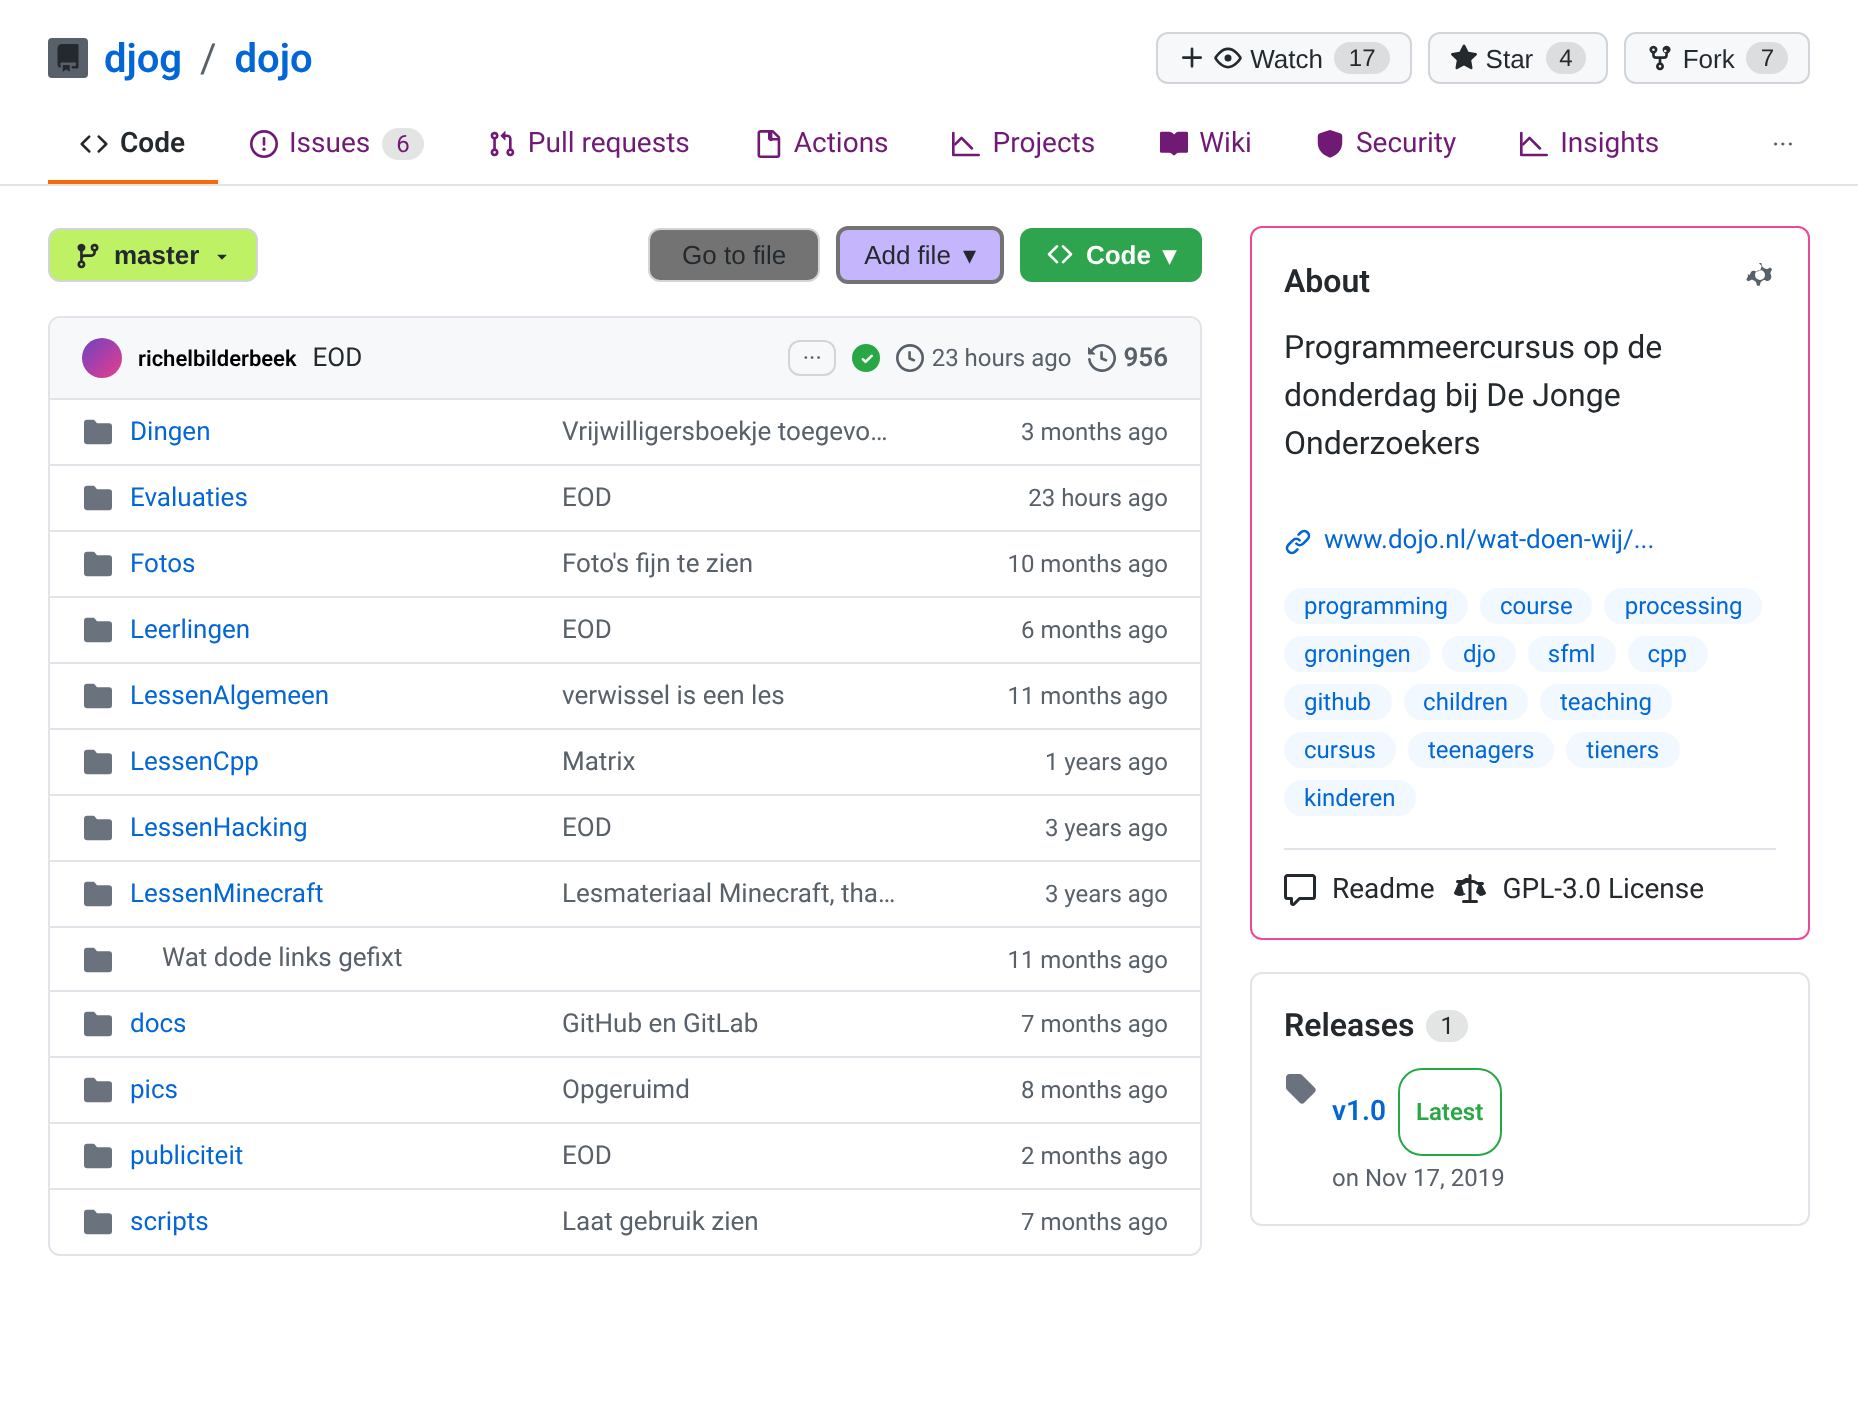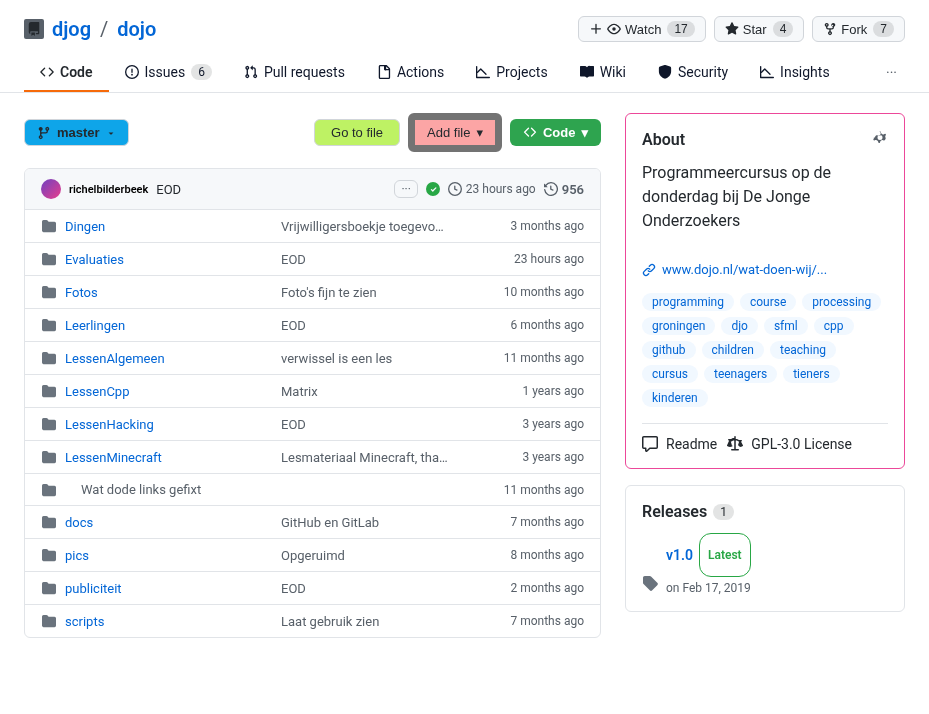--- a/index.html
+++ b/index.html
@@ -11,36 +11,36 @@
     .repo-title { font-size: 20px; font-weight: 400; }
     .repo-title .owner { color: #0366d6; font-weight: 600; }
     .repo-title .sep { color: #586069; margin: 0 4px; }
     .repo-title .name { color: #0366d6; font-weight: 600; }
     .repo-actions { display: flex; gap: 8px; margin-left: auto; }
     .repo-btn { display: flex; align-items: center; gap: 4px; border: 1px solid #d1d5da; border-radius: 6px; padding: 4px 10px; font-size: 13px; cursor: pointer; background: #f6f8fa; color: #24292e; text-decoration: none; }
     .repo-btn-count { background: rgba(27,31,35,.12); border-radius: 10px; padding: 1px 7px; font-size: 12px; margin-left: 2px; }
     
     
     .repo-nav { display: flex; align-items: center; border-bottom: 1px solid #e1e4e8; padding: 0 24px; overflow-x: auto; }
-    .nav-tab { display: flex; align-items: center; gap: 6px; padding: 10px 16px; font-size: 14px; color: #0f172a; cursor: pointer; border-bottom: 2px solid transparent; white-space: nowrap; text-decoration: none; }
+    .nav-tab { display: flex; align-items: center; gap: 6px; padding: 10px 16px; font-size: 14px; color: #701a75; cursor: pointer; border-bottom: 2px solid transparent; white-space: nowrap; text-decoration: none; }
     .nav-tab.active { color: #24292e; border-bottom-color: #f66a0a; font-weight: 600; }
     .nav-badge { background: rgba(27,31,35,.12); border-radius: 10px; padding: 1px 7px; font-size: 12px; }
     .nav-more { margin-left: auto; padding: 10px 8px; color: #586069; cursor: pointer; }
     
     
     .main-content { display: flex; padding: 20px 24px; gap: 24px; max-width: 1200px; }
     
     
     .left-col { flex: 1; min-width: 0; }
     
     
     .file-actions { display: flex; align-items: center; gap: 8px; margin-bottom: 16px; flex-wrap: wrap; }
-    .branch-btn { display: flex; align-items: center; gap: 6px; border: 1px solid #d1d5da; border-radius: 6px; padding: 5px 12px; font-size: 13px; cursor: pointer; background: #0ea5e9; color: #24292e; font-weight: 600; }
-    .go-to-file-btn { display: flex; align-items: center; gap: 6px; border: 1px solid #d1d5da; border-radius: 6px; padding: 5px 16px; font-size: 13px; cursor: pointer; background: #bef264; color: #24292e; margin-left: auto; }
-    .add-file-btn { display: flex; align-items: center; gap: 6px; border: 7px solid #737373; border-radius: 6px; padding: 5px 12px; font-size: 13px; cursor: pointer; background: #fca5a5; color: #24292e; }
+    .branch-btn { display: flex; align-items: center; gap: 6px; border: 1px solid #d1d5da; border-radius: 6px; padding: 5px 12px; font-size: 13px; cursor: pointer; background: #bef264; color: #24292e; font-weight: 600; }
+    .go-to-file-btn { display: flex; align-items: center; gap: 6px; border: 1px solid #d1d5da; border-radius: 6px; padding: 5px 16px; font-size: 13px; cursor: pointer; background: #737373; color: #24292e; margin-left: auto; }
+    .add-file-btn { display: flex; align-items: center; gap: 6px; border: 2px solid #737373; border-radius: 6px; padding: 5px 12px; font-size: 13px; cursor: pointer; background: #c4b5fd; color: #24292e; }
     .code-btn { display: flex; align-items: center; gap: 6px; border: 1px solid transparent; border-radius: 6px; padding: 5px 12px; font-size: 13px; cursor: pointer; background: #2ea44f; color: #fff; font-weight: 600; }
     
     
     .file-table { border: 1px solid #e1e4e8; border-radius: 6px; overflow: hidden; }
     .commit-bar { display: flex; align-items: center; gap: 8px; padding: 10px 16px; background: #f6f8fa; border-bottom: 1px solid #e1e4e8; }
     .commit-avatar { width: 20px; height: 20px; border-radius: 50%; background: #6f42c1; display: inline-block; }
     .commit-user { font-weight: 600; font-size: 11px; color: #000000; }
     .commit-msg { font-size: 13px; color: #24292e; flex: 1; }
     .commit-check { color: #28a745; font-size: 13px; margin-left: auto; display: flex; align-items: center; gap: 4px; }
     .commit-time { font-size: 12px; color: #586069; display: flex; align-items: center; gap: 4px; }
@@ -64,21 +64,21 @@
     .about-link { display: flex; align-items: center; gap: 6px; color: #0366d6; font-size: 13px; text-decoration: none; margin-bottom: 16px; }
     .tags-list { display: flex; flex-wrap: wrap; gap: 6px; margin-bottom: 16px; }
     .tag { background: #f1f8ff; color: #0366d6; border-radius: 12px; padding: 2px 10px; font-size: 12px; cursor: pointer; }
     .about-links { border-top: 1px solid #e1e4e8; padding-top: 12px; display: flex; gap: 10px; }
     .about-meta-link { display: flex; align-items: center; gap: 8px; color: #24292e; font-size: 14px; cursor: pointer; }
     
     .releases-section { border: 1px solid #e1e4e8; border-radius: 6px; padding: 16px; }
     .releases-header { display: flex; align-items: center; gap: 6px; margin-bottom: 12px; }
     .releases-title { font-size: 16px; font-weight: 600; color: #24292e; }
     .releases-count { background: rgba(27,31,35,.12); border-radius: 10px; padding: 1px 7px; font-size: 12px; }
-    .release-item { display: flex; align-items: flex-end; gap: 8px; }
+    .release-item { display: flex; align-items: flex-start; gap: 8px; }
     .release-tag-icon { color: #6a737d; font-size: 16px; margin-top: 2px; }
     .release-info { display: flex; flex-direction: column; gap: 4px; }
     .release-version { font-size: 14px; font-weight: 600; color: #24292e; display: flex; align-items: center; gap: 6px; }
     .release-latest { border: 1px solid #28a745; color: #28a745; border-radius: 12px; padding: 14px 8px; font-size: 12px; }
     .release-date { font-size: 12px; color: #586069; }
     
     
     .icon { display: inline-flex; align-items: center; justify-content: center; }
     
     svg { fill: currentColor; }
@@ -427,18 +427,18 @@
         <span class="release-tag-icon">
           <svg width="16" height="16" viewBox="0 0 16 16">
               <path d="M2.5 7.775V2.75a.25.25 0 01.25-.25h5.025a.25.25 0 01.177.073l6.25 6.25a.25.25 0 010 .354l-5.025 5.025a.25.25 0 01-.354 0l-6.25-6.25a.25.25 0 01-.073-.177zm-1.5 0V2.75C1 1.784 1.784 1 2.75 1h5.025c.464 0 .91.184 1.238.513l6.25 6.25a1.75 1.75 0 010 2.474l-5.026 5.026a1.75 1.75 0 01-2.474 0l-6.25-6.25A1.75 1.75 0 011 7.775zM6 5a1 1 0 100 2 1 1 0 000-2z"></path>
             </svg>
         </span>
         <div class="release-info">
           <div class="release-version">
             <a style="color:#0366d6;text-decoration:none;">v1.0</a>
             <span class="release-latest">Latest</span>
           </div>
-          <div class="release-date">on Feb 17, 2019</div>
+          <div class="release-date">on Nov 17, 2019</div>
         </div>
       </div>
     </div>
   </div>
 </div>
 
 </body></html>

